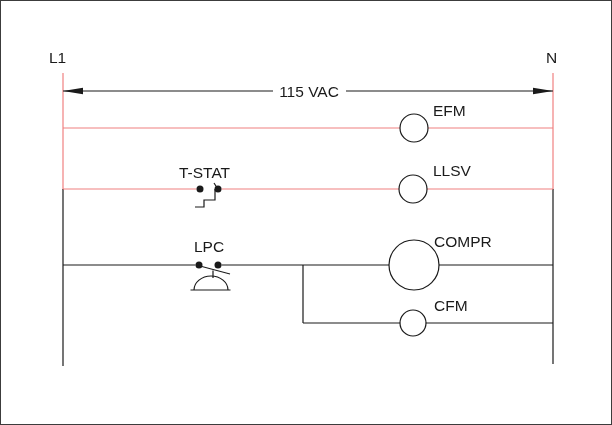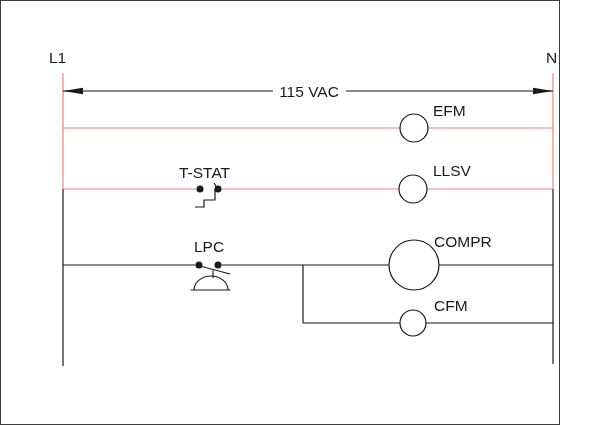--- a/index.html
+++ b/index.html
@@ -3,21 +3,21 @@
 <meta charset="utf-8">
 <style>
   html, body {
     margin: 0;
     padding: 0;
     background: #ffffff;
     font-family: "Liberation Sans", sans-serif;
   }
   .canvas {
     position: relative;
-    width: 560px;
+    width: 612px;
     height: 425px;
     box-sizing: border-box;
     border: 1px solid var(--border, #3c3c3c);
     background: var(--background, #ffffff);
     overflow: hidden;
   }
   svg { display: block; }
   .wire {
     stroke: var(--wire, #1a1a1a);
     stroke-width: 1.2;

